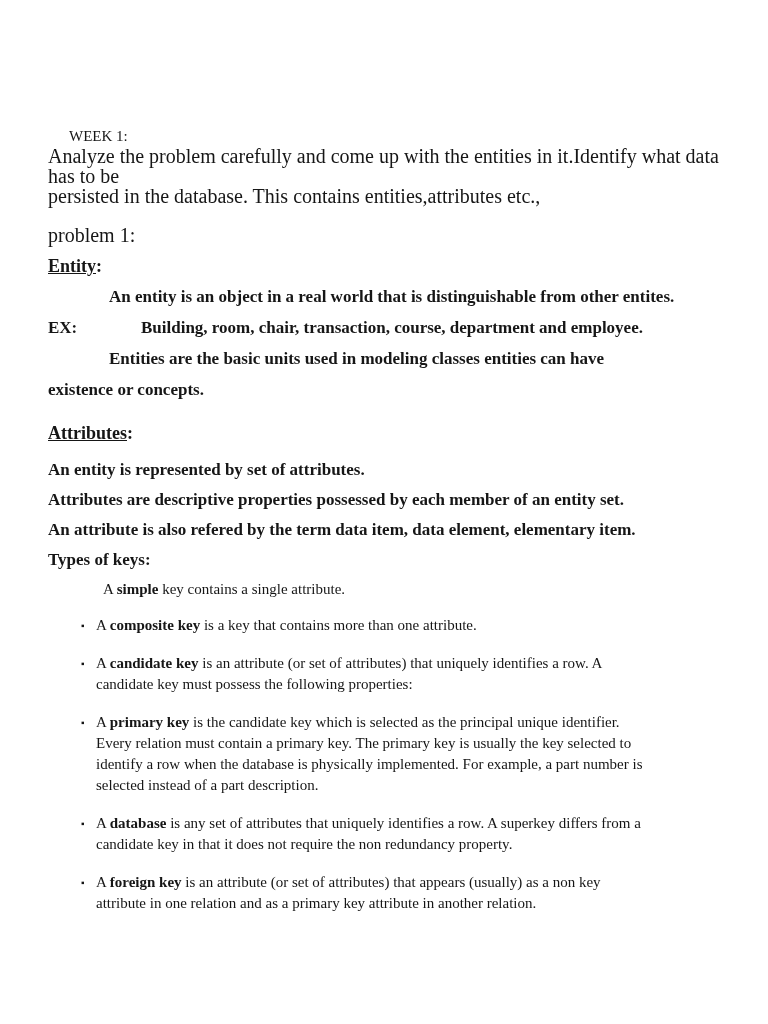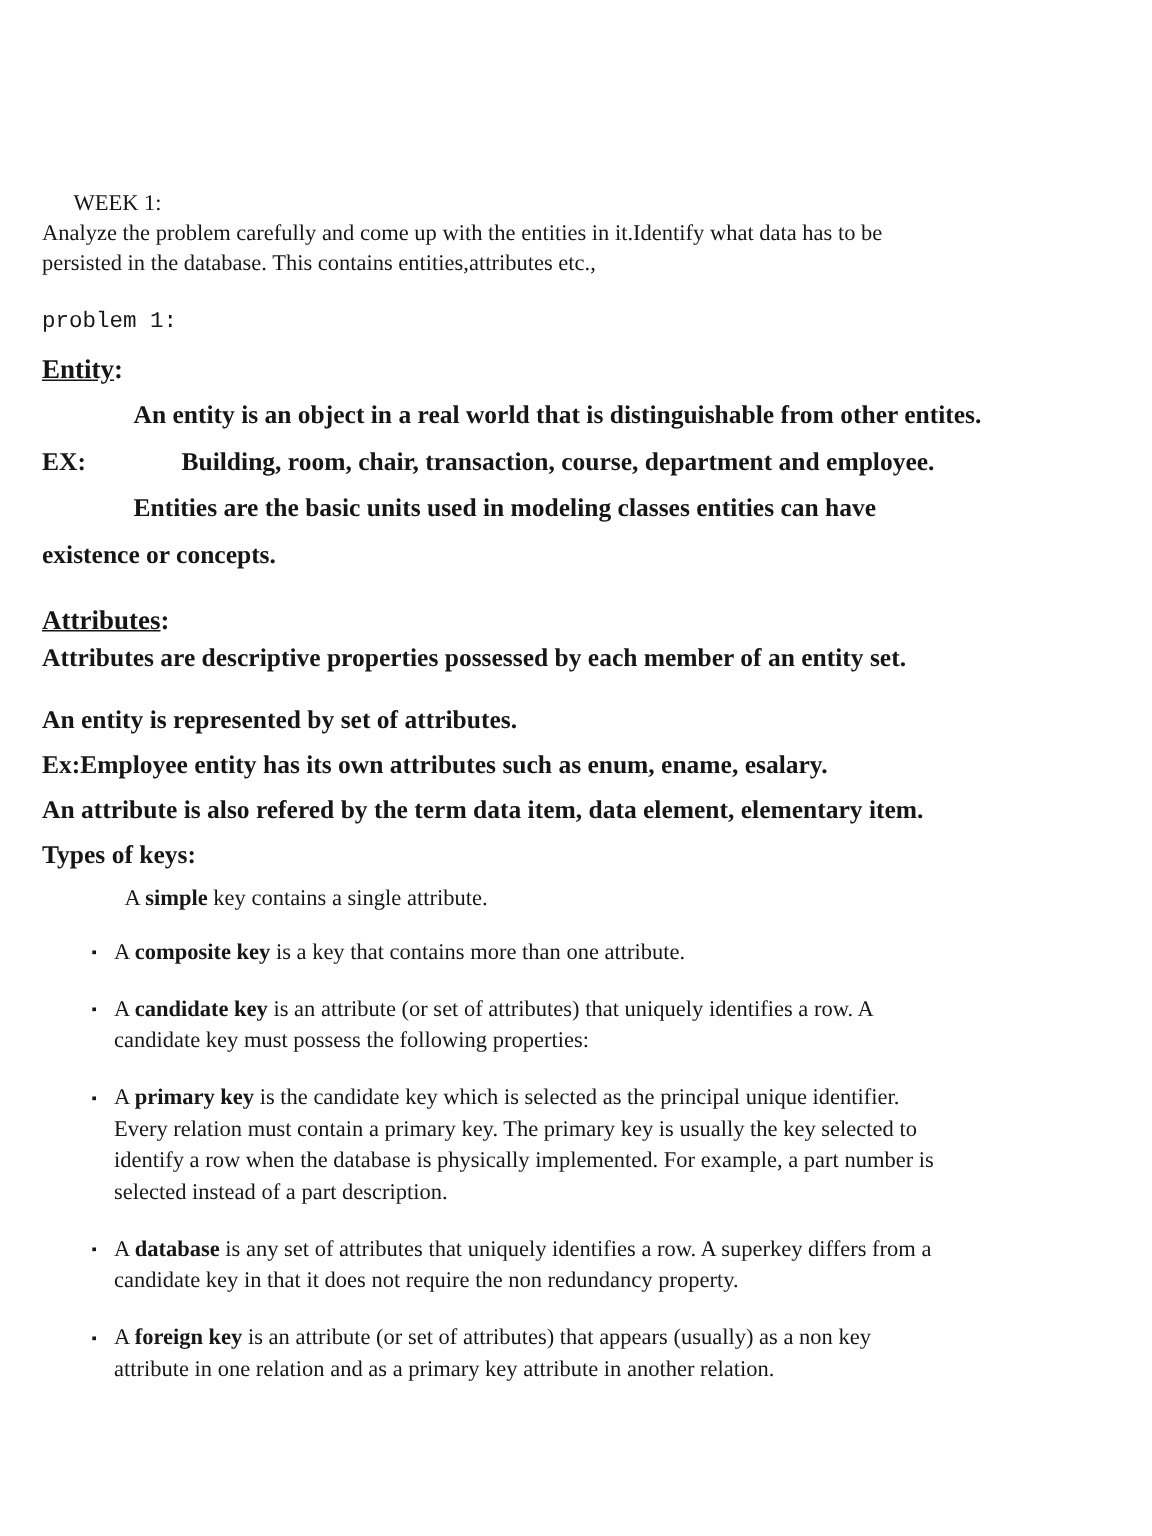--- a/index.html
+++ b/index.html
@@ -11,37 +11,37 @@
     width: 768px;
     height: 1024px;
     overflow: hidden;
     font-family: "Liberation Serif", "DejaVu Serif", serif;
     color: #161616;
   }
   .page {
     box-sizing: border-box;
     width: 768px;
     height: 1024px;
-    padding: 126px 27px 0 28px;
+    padding: 126px 27px 0 48px;
     background: #ffffff;
   }
   
   .small-text {
-    font-size: 15px;
+    font-size: 20px;
     line-height: 20px;
     margin: 0;
     white-space: pre-line;
   }
   .week-heading {
     font-size: 15px;
     line-height: 20px;
     margin: 0;
     text-indent: 21px;
   }
-  .gap-sm { margin-top: 19px; font-family: Liberation Mono, monospace; }
+  .gap-sm { margin-top: 19px; }
 
   
   .section-heading {
     font-size: 18px;
     line-height: 22px;
     font-weight: bold;
     margin: 0;
   }
   .section-heading .u { text-decoration: underline; }
   .entity-heading { margin-top: 10px; }
@@ -124,23 +124,22 @@
   <div class="ex-row">
     <span class="ex-label">EX:</span>
     <span>Building, room, chair, transaction, course, department and employee.</span>
   </div>
 
   <p class="bold-mid indent-first prewrap">Entities are the basic units used in modeling classes entities can have
 existence or concepts.</p>
 
   <h2 class="section-heading attributes-heading"><span class="u">Attributes</span><span>:</span></h2>
 
+  <p class="attr-line attr-first">An entity is represented by set of attributes.</p>
   <p class="attr-line">Attributes are descriptive properties possessed by each member of an entity set.</p>
-  <p class="attr-line attr-first">An entity is represented by set of attributes.</p>
-  <p class="attr-line">Ex:Employee entity has its own attributes such as enum, ename, esalary.</p>
   <p class="attr-line">An attribute is also refered by the term data item, data element, elementary item.</p>
 
   <h3 class="attr-line">Types of keys:</h3>
 
   <p class="simple-line"><span>A </span><b>simple</b><span> key contains a single attribute.</span></p>
 
   <ul class="keys-list">
     <li>
       <span class="bullet-marker">▪</span>
       <span class="bullet-text"><span>A </span><b>composite key</b><span> is a key that contains more than one attribute.</span></span>

